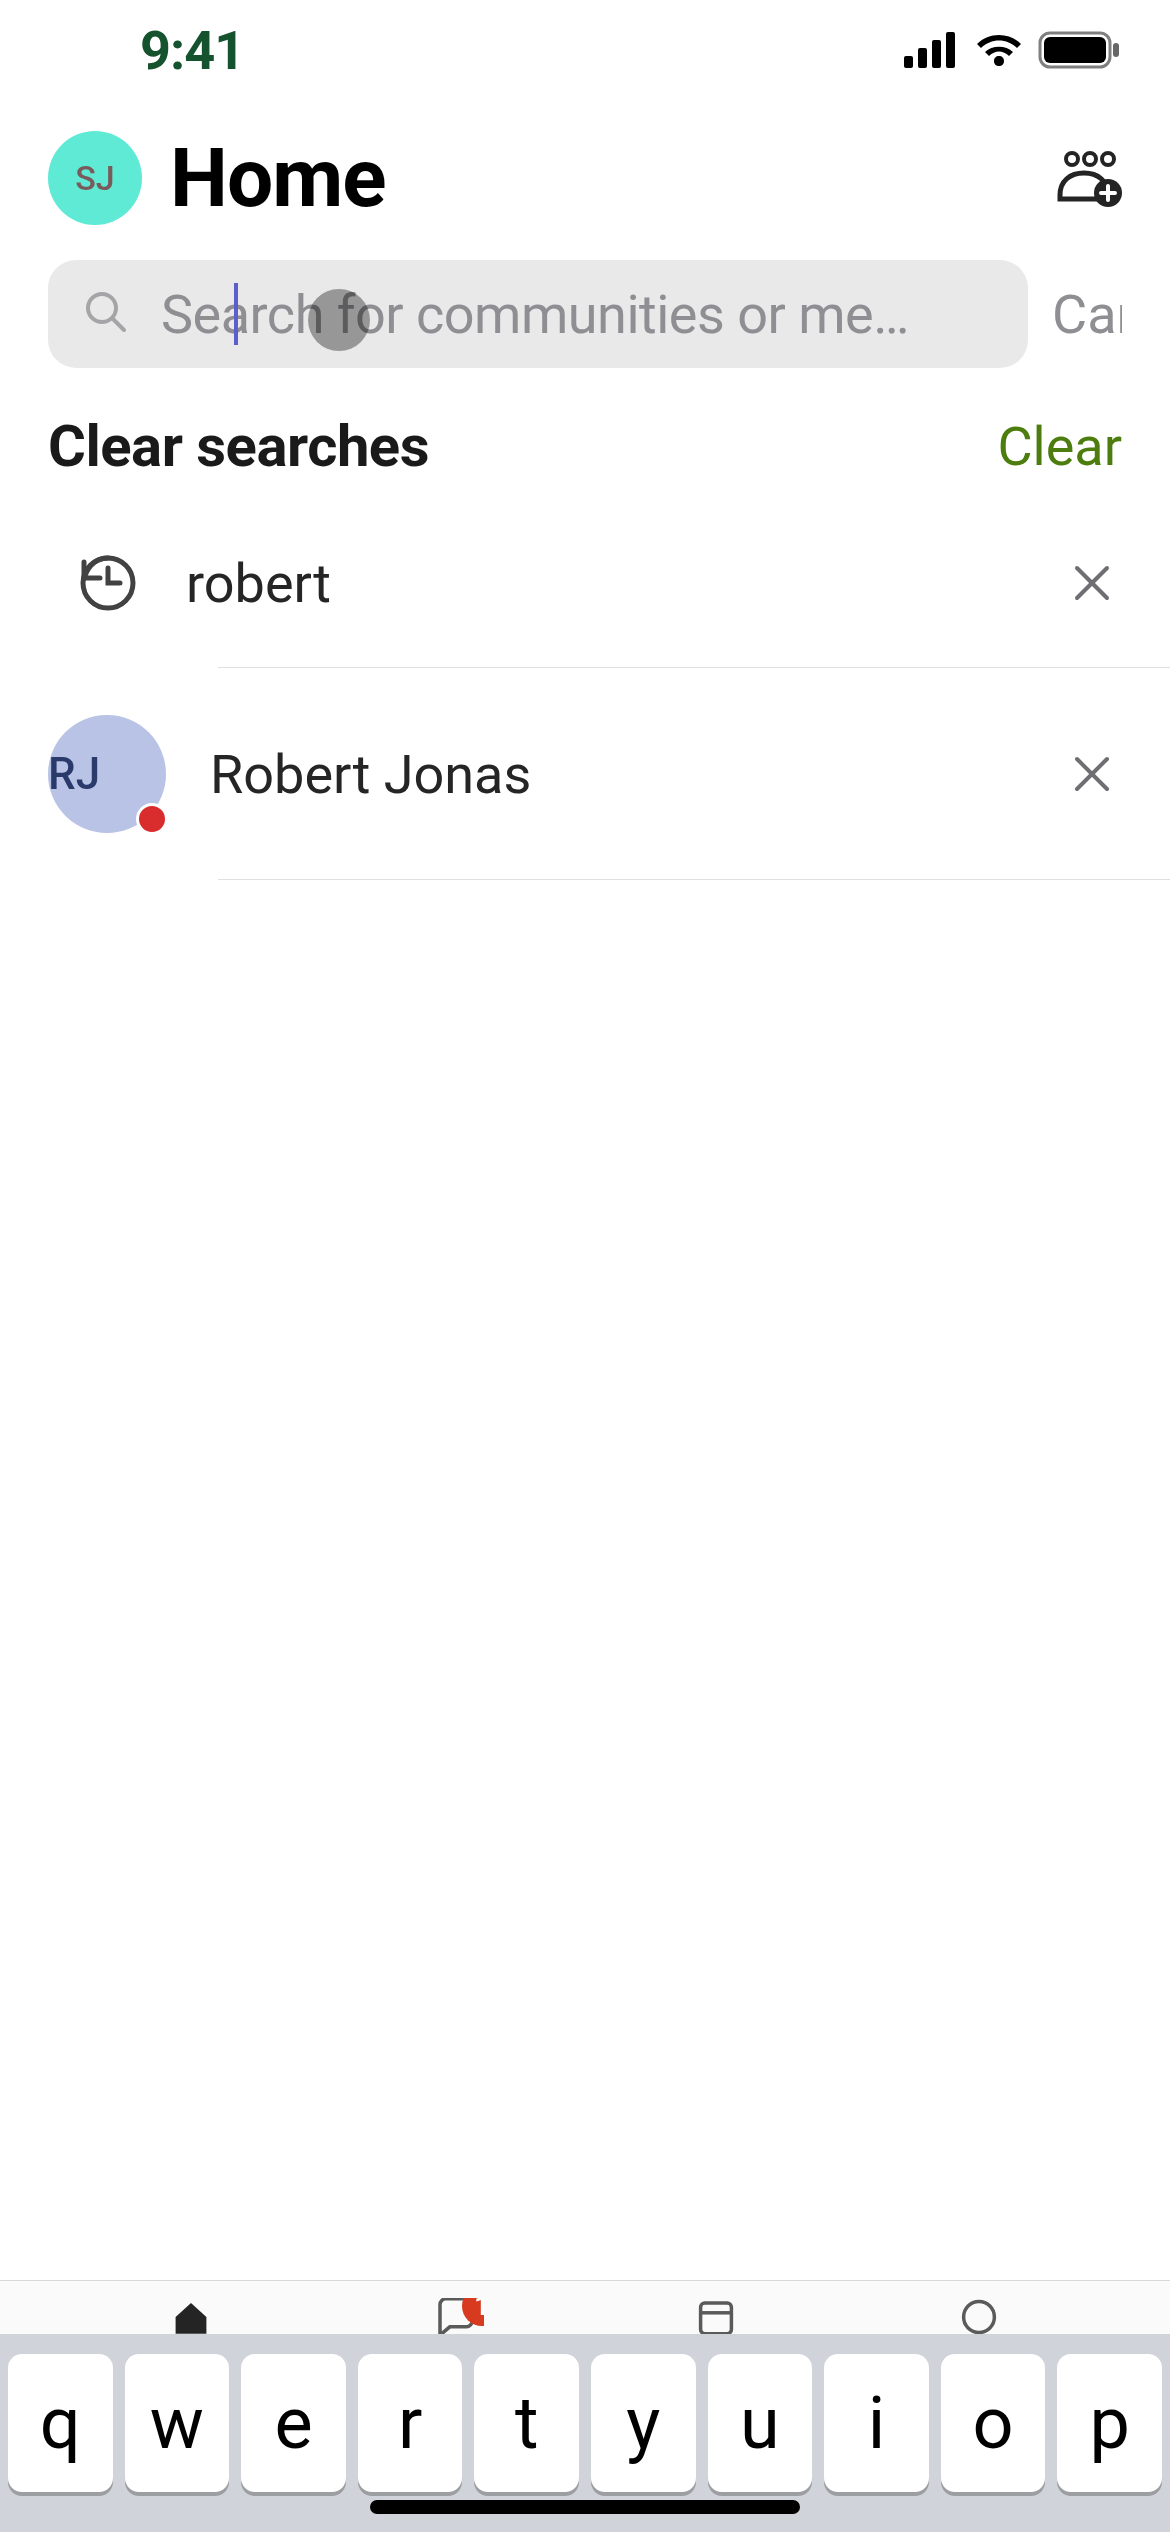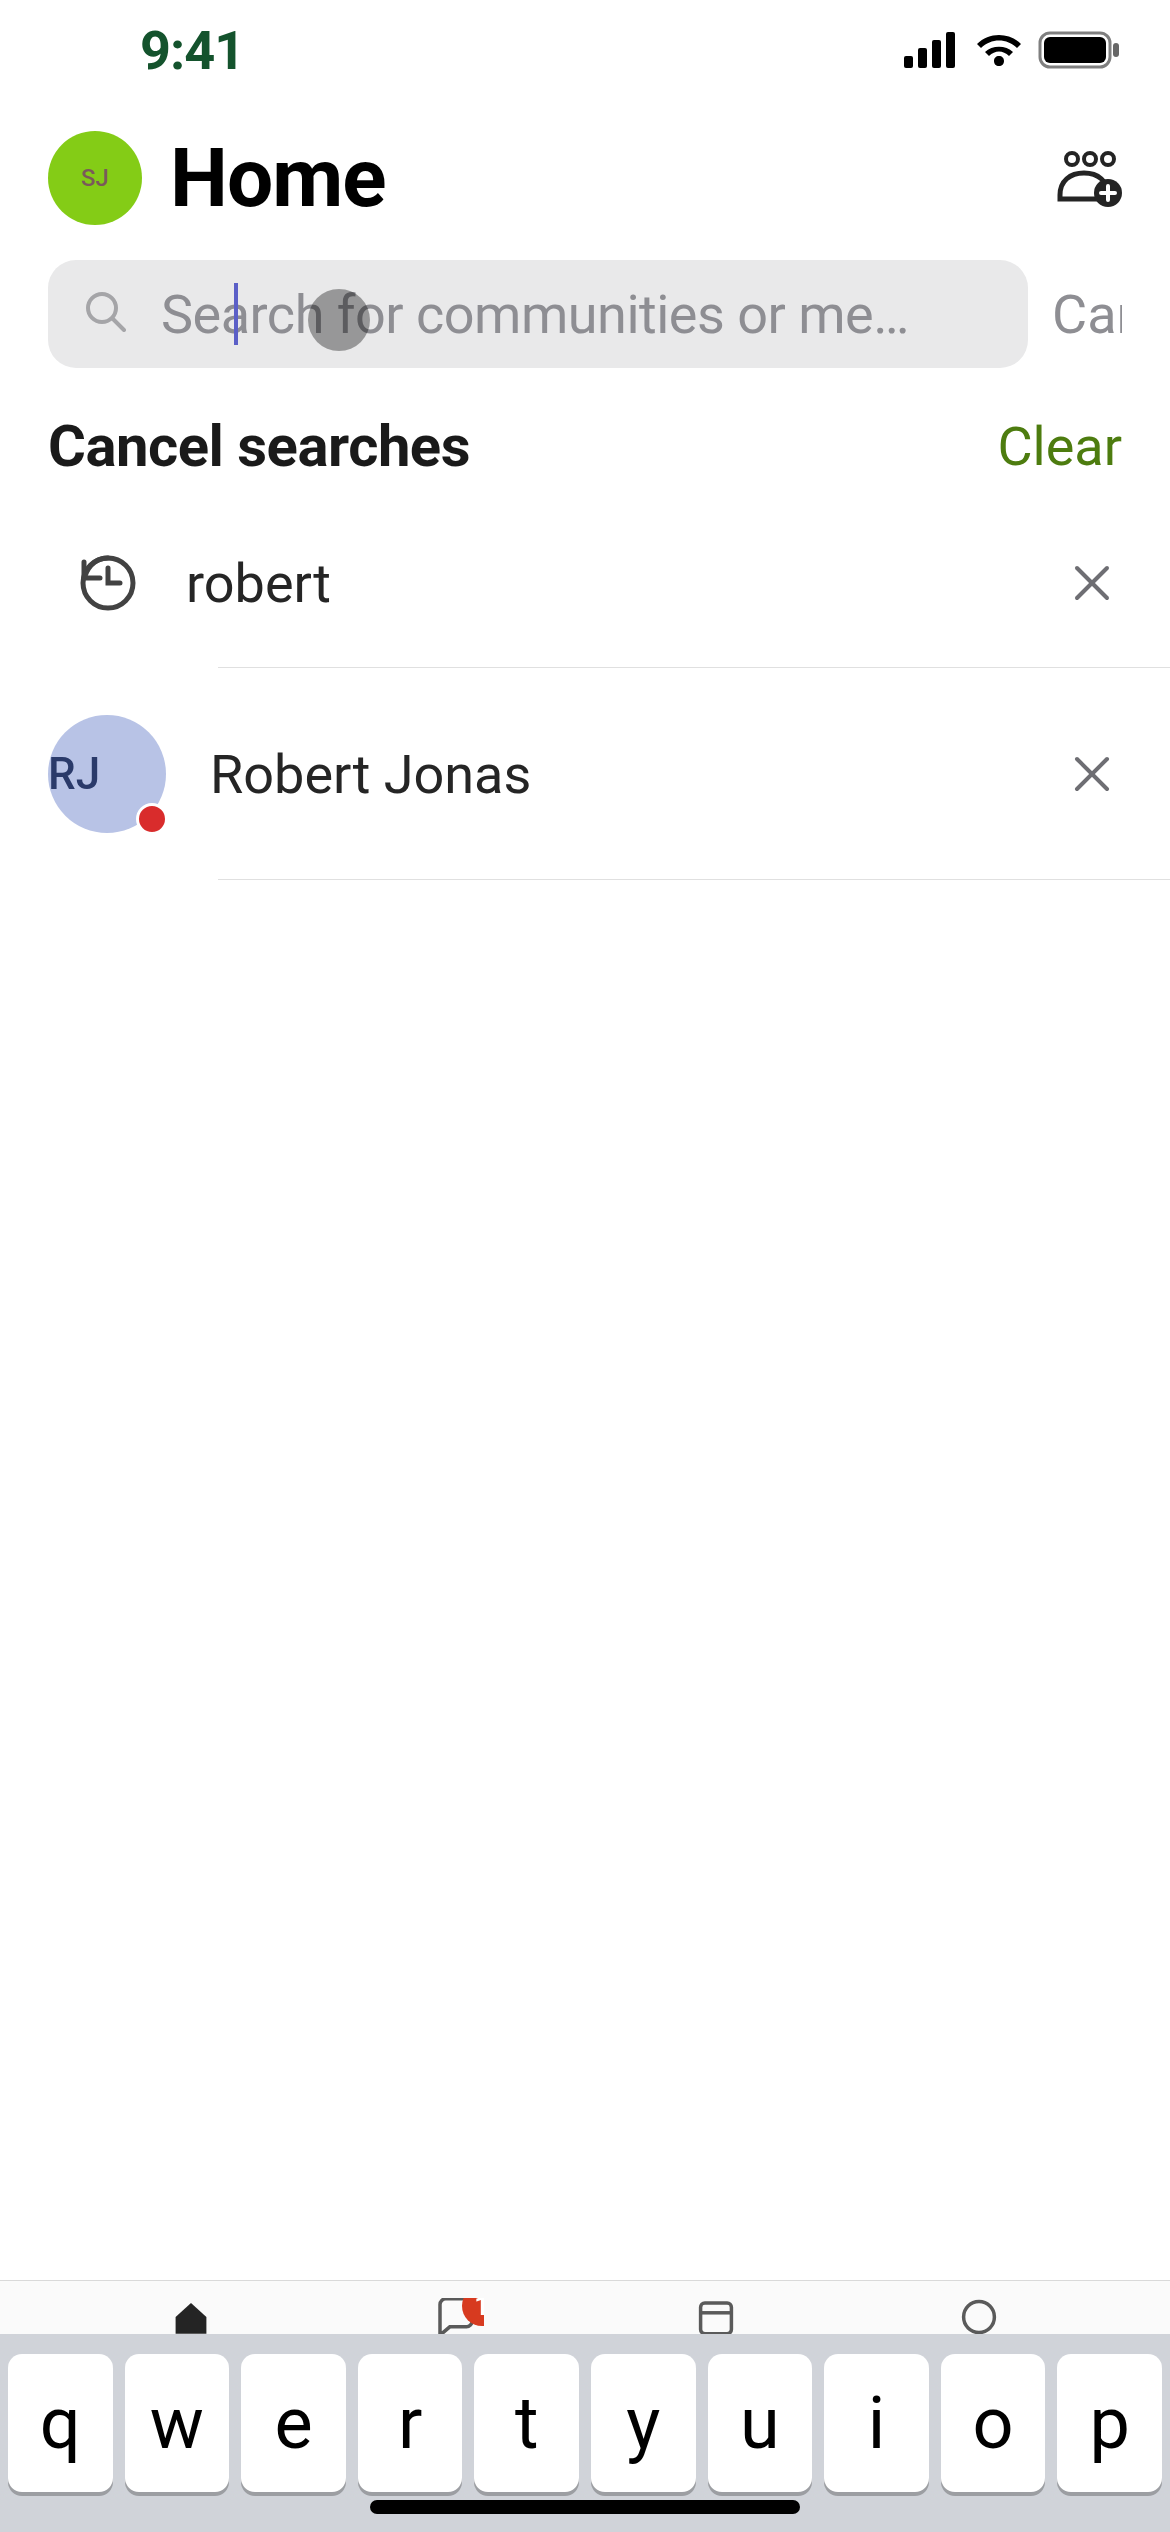--- a/index.html
+++ b/index.html
@@ -37,25 +37,25 @@
     .header {
       display: flex;
       align-items: center;
       padding: 30px 48px 20px 48px;
       gap: 28px;
     }
     .avatar {
       width: 94px;
       height: 94px;
       border-radius: 50%;
-      background: #84cc16;
-      display: flex;
-      align-items: center;
-      justify-content: center;
-      font-size: 24px;
+      background: #5eead4;
+      display: flex;
+      align-items: center;
+      justify-content: center;
+      font-size: 34px;
       font-weight: 500;
       color: #7a5a5a;
       flex-shrink: 0;
     }
     .page-title {
       font-size: 82px;
       font-weight: 700;
       color: #000;
       letter-spacing: -1px;
       flex: 1;
@@ -345,21 +345,21 @@
     </span>
     <span class="search-caret"></span>
     <span class="search-placeholder">Search for communities or me…</span>
   </div>
   <div class="cancel-text">Cancel</div>
 </div>
 
 <div class="touch-dot"></div>
 
 <div class="recent-header">
-  <div class="recent-title">Cancel searches</div>
+  <div class="recent-title">Clear searches</div>
   <div class="clear-btn">Clear</div>
 </div>
 
 <div class="recent-list">
 
   <div class="recent-item">
     <div class="history-icon-wrap">
       <svg width="62" height="62" viewBox="0 0 62 62">
         <circle cx="32" cy="31" r="25" fill="none" stroke="#424242" stroke-width="5"></circle>
         <path d="M32 16 L32 31 L44 31" fill="none" stroke="#424242" stroke-width="5" stroke-linecap="round"></path>

